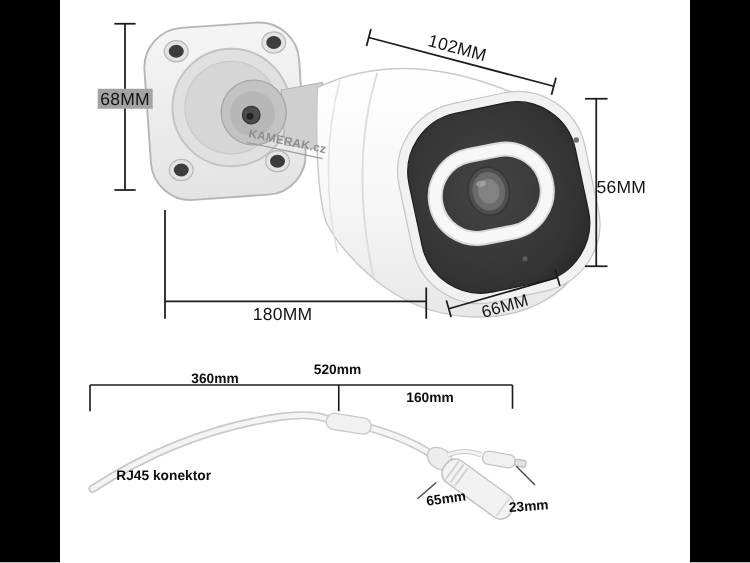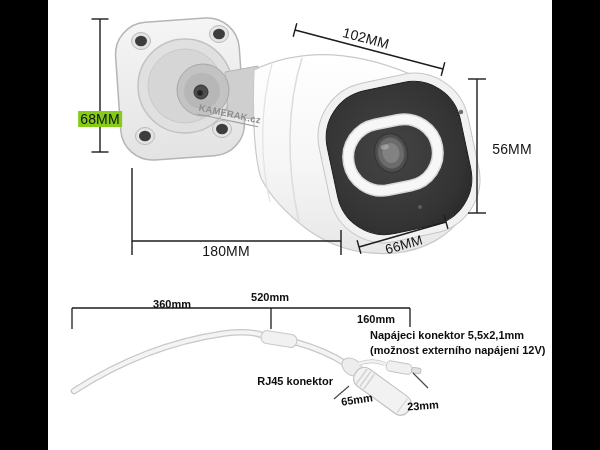--- a/index.html
+++ b/index.html
@@ -18,26 +18,26 @@
     transform:translate(-50%,-50%);
     font-size:14px;line-height:1;letter-spacing:.2px;
   }
   .lbl.big{font-size:14px;}
   .lbl.mid{font-size:13.5px;}
   .lbl.bold-sm{font-size:11px;font-weight:bold;color:#0d0d0d;letter-spacing:0;}
   .lbl.r15{transform:translate(-50%,-50%) rotate(15deg);}
   .lbl.rm16{transform:translate(-50%,-50%) rotate(-16deg);}
   .lbl.rm8{transform:translate(-50%,-50%) rotate(-8deg);}
   .lbl.rm4{transform:translate(-50%,-50%) rotate(-4deg);}
-  .lbl.whitebg{background:#84cc16;padding:1px 2px;margin-top:40px;}
+  .lbl.whitebg{background:#a3a3a3;padding:1px 2px;}
   .anno{
     position:absolute;font-size:11px;font-weight:bold;color:#0d0d0d;
     line-height:15px;white-space:nowrap;
   }
-  .anno.right{text-align:right;line-height:14.5px;}
+  .anno.right{line-height:14.5px;}
   .logo{
     position:absolute;left:198px;top:108px;width:62px;
     transform:rotate(12deg);transform-origin:center;
     font-size:9.5px;font-weight:bold;color:#8e8e8e;letter-spacing:.2px;
     border-bottom:1.5px solid #9f9f9f;text-align:center;padding-bottom:1px;
   }
 </style>
 </head>
 <body>
 
@@ -179,40 +179,36 @@
       <line x1="410" y1="308" x2="410" y2="327"></line>
     </g>
   </svg>
 
   <div class="logo">KAMERAK.cz</div>
 
   <div class="lbl big whitebg" style="left:100px;top:79px;">68MM</div>
 
   <div class="lbl big r15" style="left:366px;top:38px;">102MM</div>
 
-  <div class="lbl big" style="left:512px;top:149px;">56MM</div>
+  <div class="lbl big" style="left:497px;top:149px;">56MM</div>
 
   <div class="lbl big" style="left:226px;top:251px;">180MM</div>
 
   <div class="lbl mid rm16" style="left:404px;top:245px;">66MM</div>
 
   <div class="lbl bold-sm" style="left:243px;top:297px;margin-left:27px;">520mm</div>
 
   <div class="lbl bold-sm" style="left:172px;top:304px;">360mm</div>
 
-  <div class="lbl bold-sm" style="left:344px;top:319px;margin-left:32px;">160mm</div>
+  <div class="lbl bold-sm" style="left:344px;top:319px;">160mm</div>
 
   <div class="lbl bold-sm rm8" style="left:357px;top:400px;">65mm</div>
 
   <div class="lbl bold-sm rm4" style="left:423px;top:406px;">23mm</div>
 
-  <div class="anno" style="left:370px;top:328px;">
-    <div>Napájeci konektor 5,5x2,1mm</div>
-    <div>(možnost externího napájení 12V)</div>
-  </div>
 
   <div class="anno right" style="left:93px;top:374px;width:240px;">
     <div>RJ45 konektor</div>
   </div>
 
   <div class="bar left"></div>
   <div class="bar right"></div>
 </div>
 
 </body></html>

